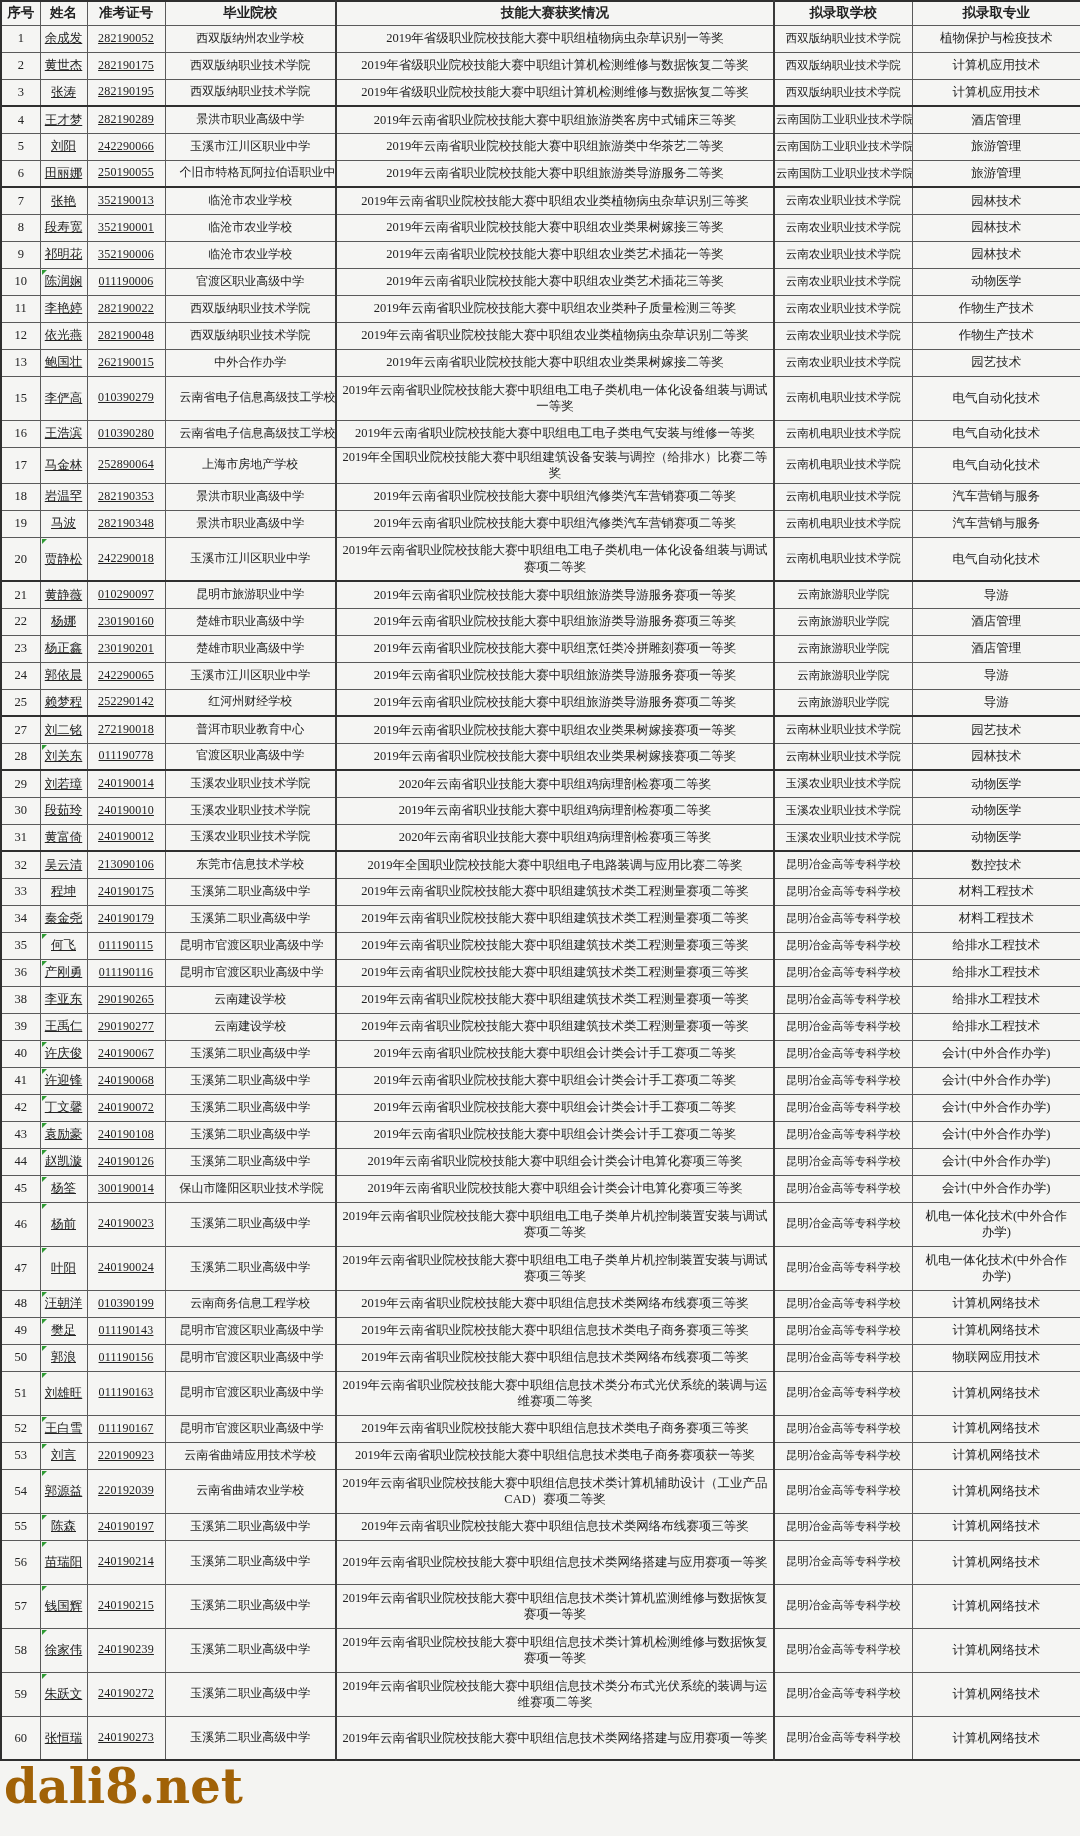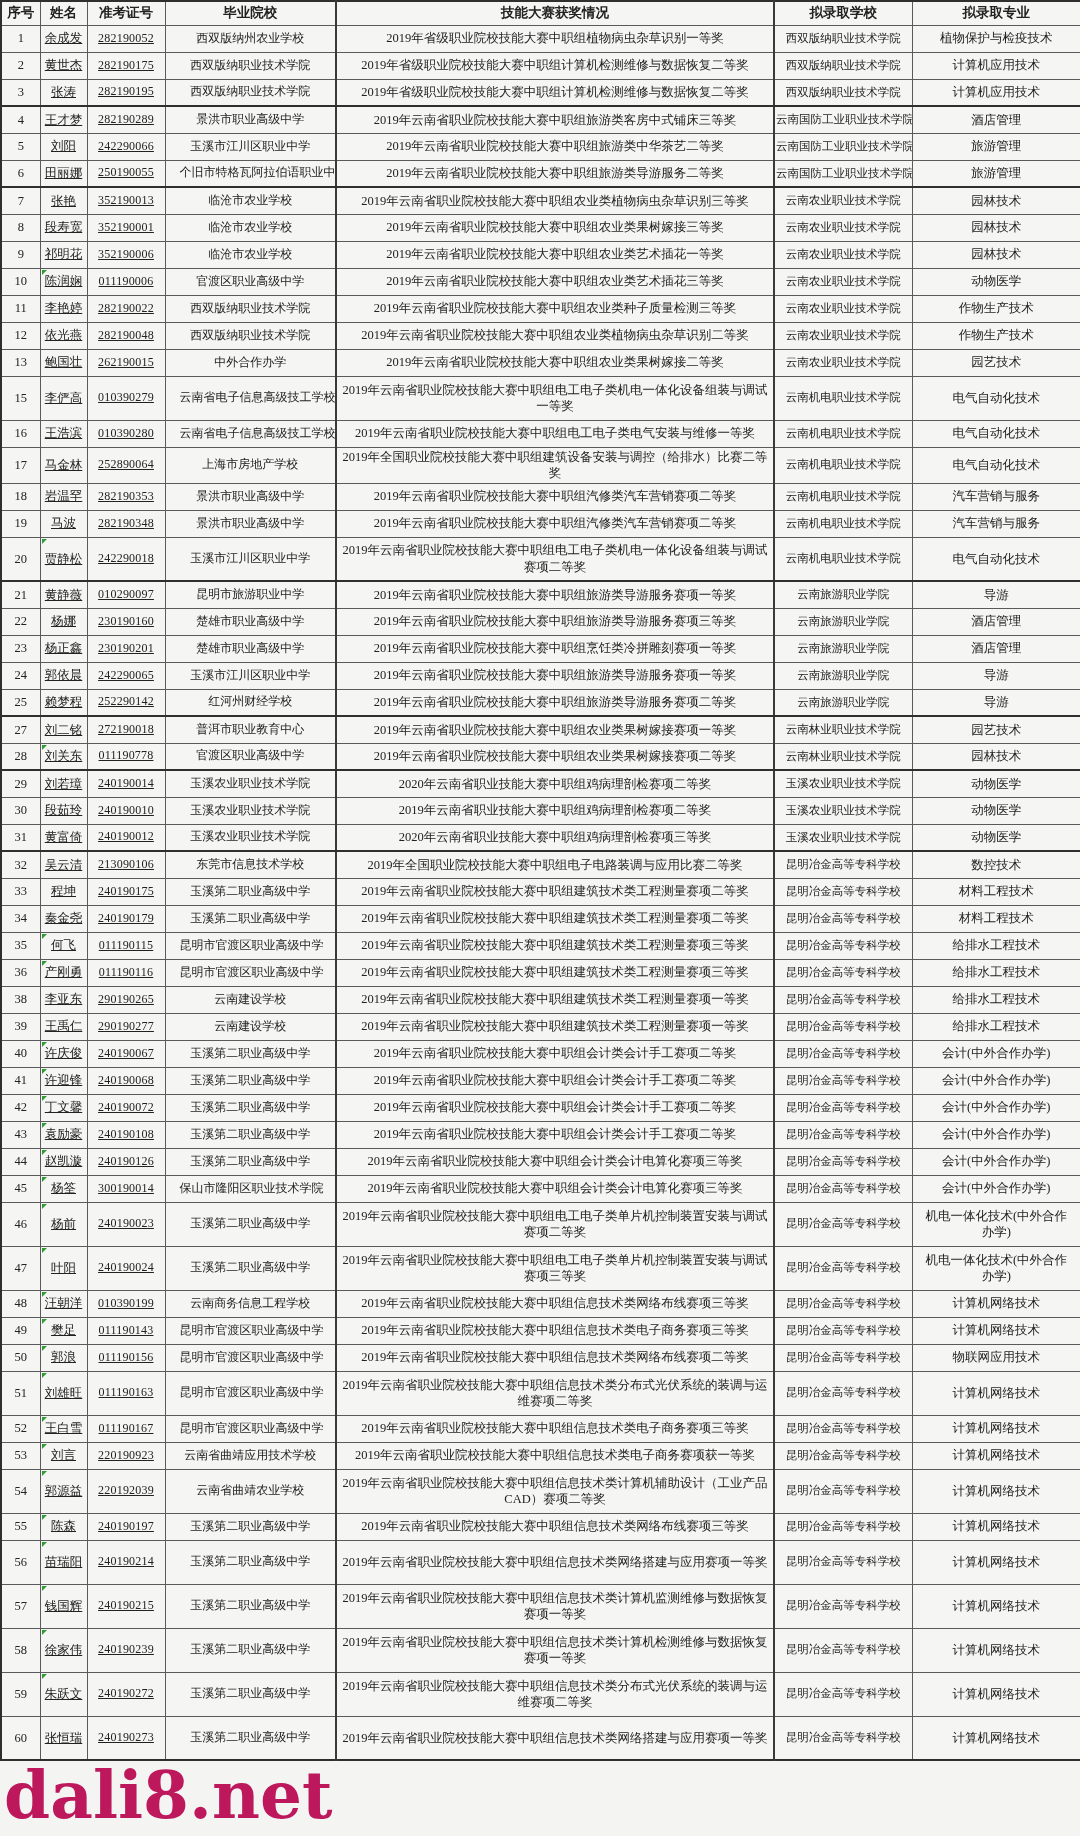--- a/index.html
+++ b/index.html
@@ -36,21 +36,21 @@
   tr.green td.c-name::before{
     content:"";position:absolute;top:1px;left:1px;width:0;height:0;
     border-top:5px solid #2e9b33;border-right:5px solid transparent;
   }
   .col-no{width:39px}.col-name{width:47px}.col-id{width:78px}
   .col-school{width:171px}.col-award{width:438px}
   .col-college{width:138px}.col-major{width:169px}
   .watermark{
     position:absolute;left:4px;top:1762px;z-index:9;
     font-family:"DejaVu Serif","Liberation Serif",serif;
-    font-weight:900;font-size:66px;color:#be185d;
+    font-weight:900;font-size:48px;color:#a16207;
     letter-spacing:0px;line-height:1;
   }
 </style>
 </head>
 <body>
 
 <div class="page">
   <table>
     <colgroup>
       <col class="col-no">

